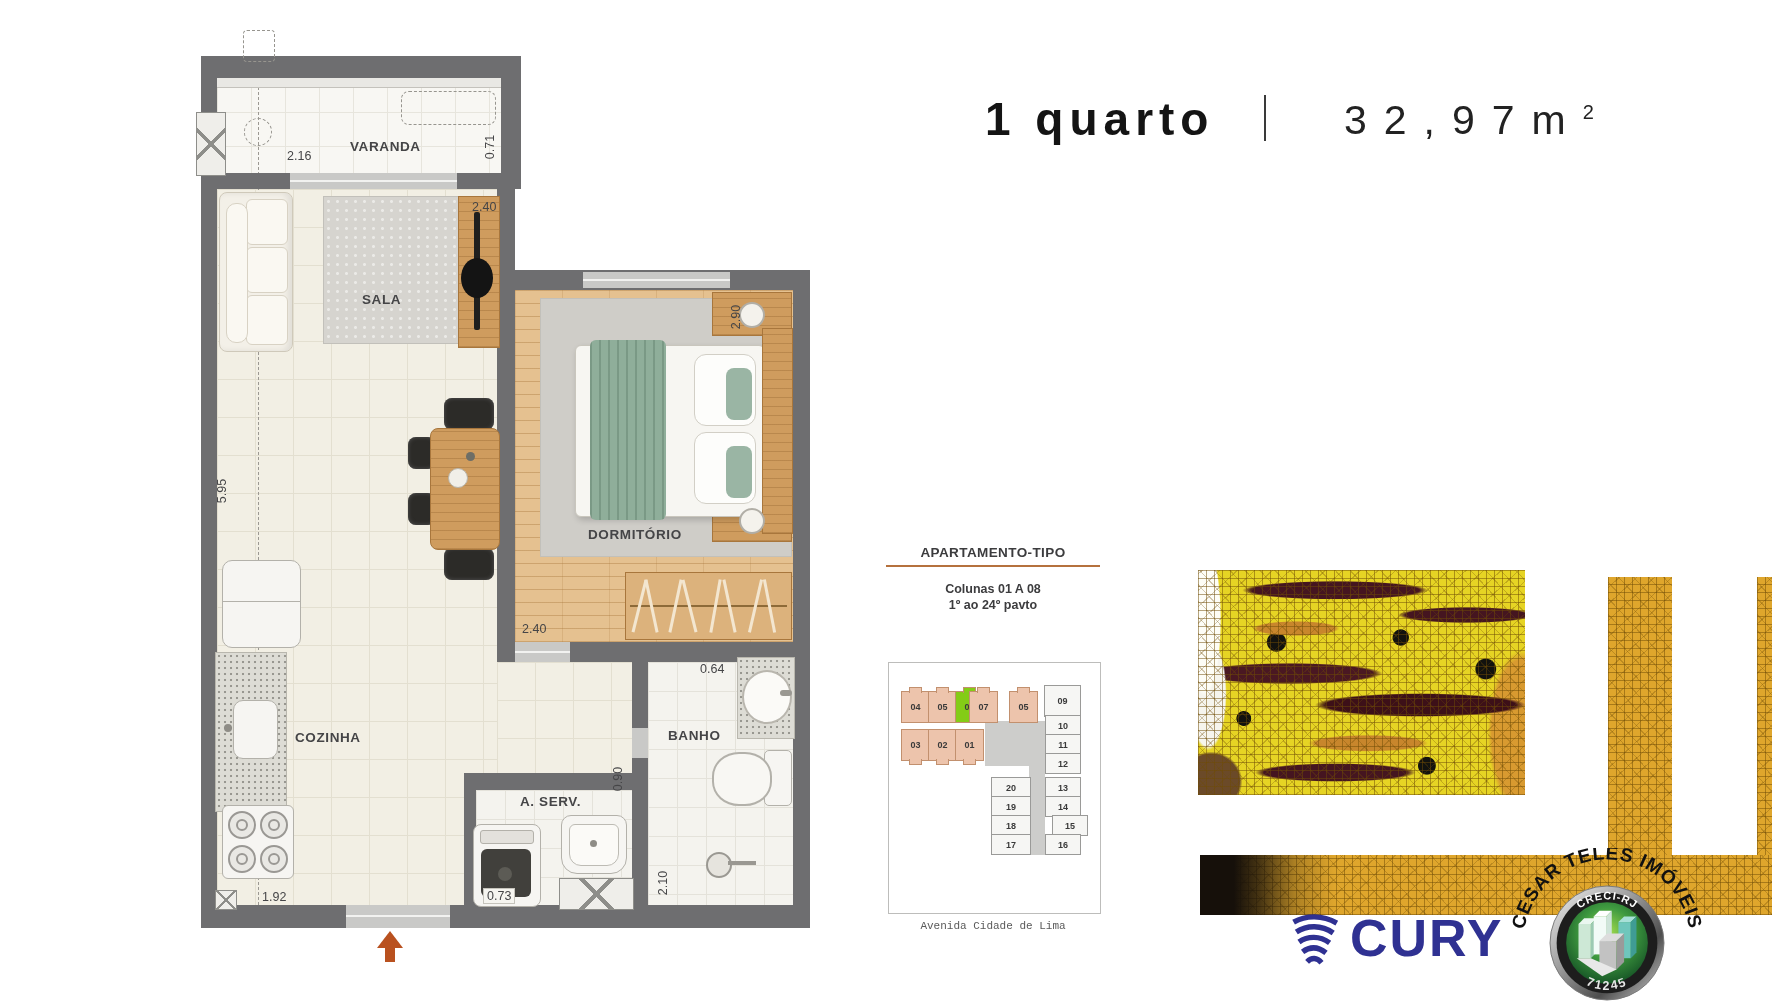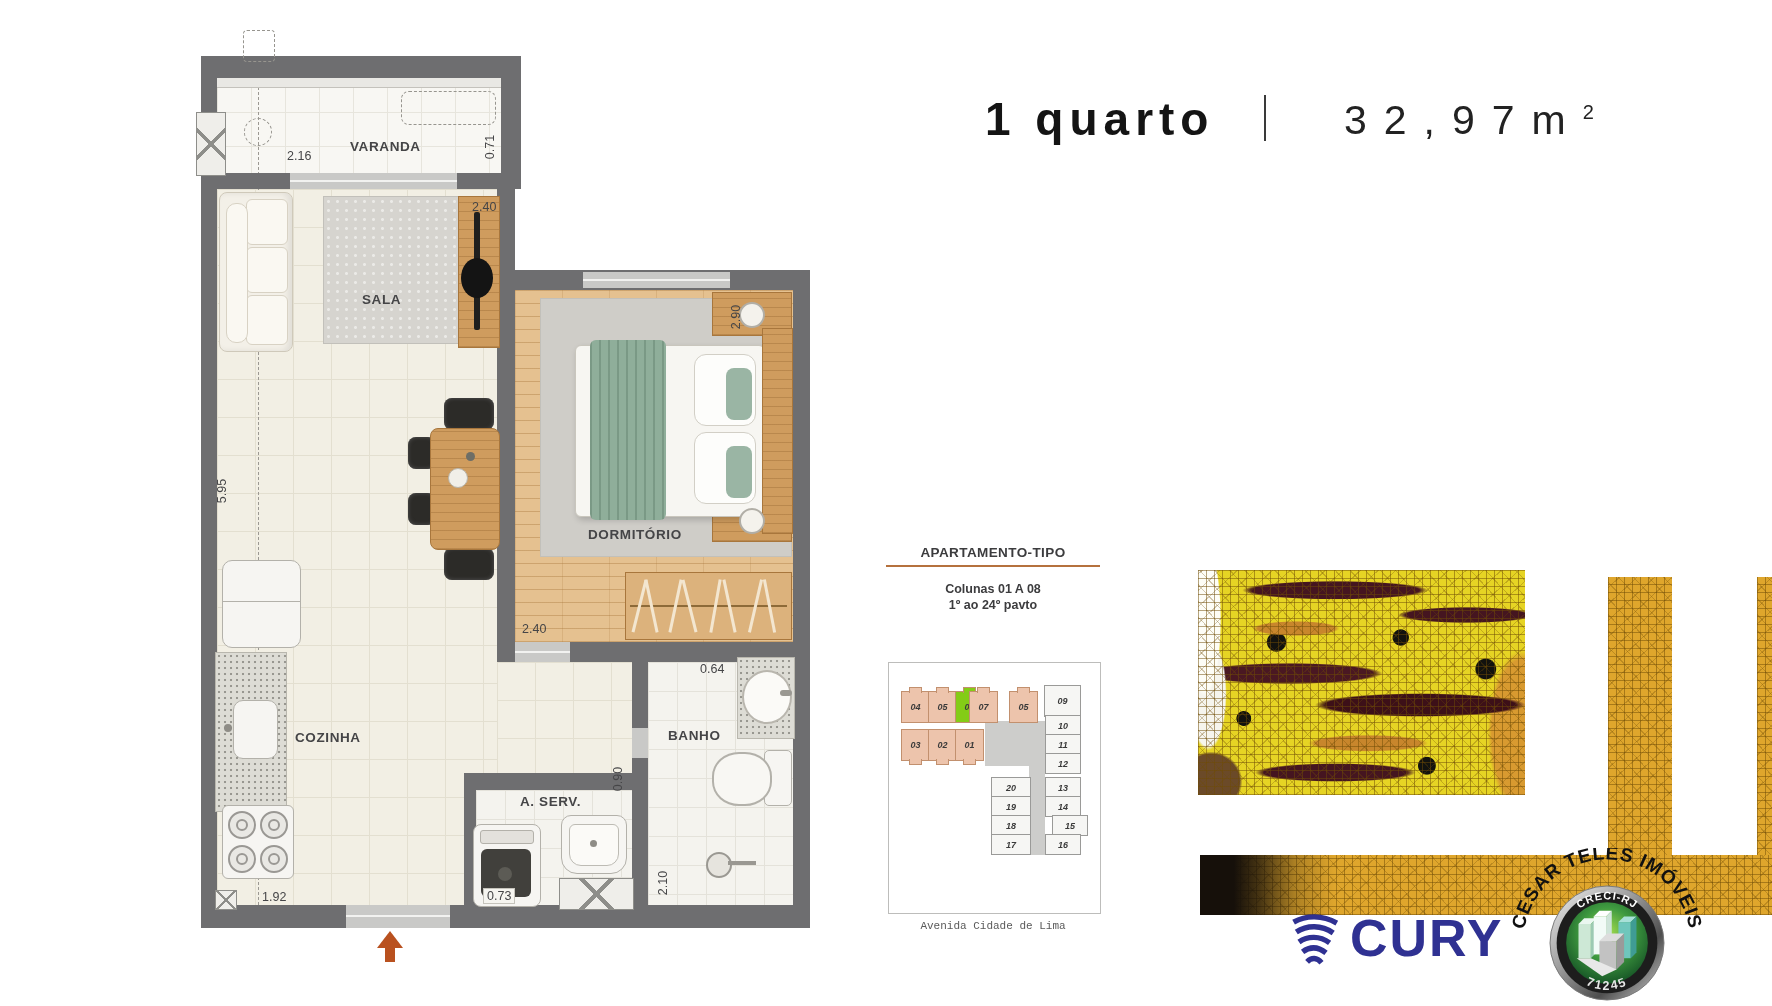--- a/index.html
+++ b/index.html
@@ -265,21 +265,21 @@
     <span class="title-sep" style="left:1264px;top:95px;"></span>
     <span class="title-area" style="left:1300px;top:97px;margin-left:44px;"><span>32,97m</span><sup>2</sup></span>
   </div>
 
   <div>
     <div class="apt-heading" style="left:863px;top:545px;">APARTAMENTO-TIPO</div>
     <div class="apt-underline" style="left:886px;top:565px;width:214px;"></div>
     <div class="apt-line" style="left:863px;top:582px;">Colunas 01 A 08</div>
     <div class="apt-line" style="left:863px;top:598px;">1º ao 24º pavto</div>
 
-    <div class="keyplan-box" style="left:888px;top:662px;width:211px;height:250px;font-style:italic;">
+    <div class="keyplan-box" style="left:888px;top:662px;width:211px;height:250px;">
       <div class="kcore" style="left:96px;top:58px;width:62px;height:45px;"></div>
       <div class="kcore" style="left:140px;top:100px;width:16px;height:92px;"></div>
       <div class="kcell salmon tabT" style="left:12px;top:28px;width:27px;height:30px;">04</div>
       <div class="kcell salmon tabT" style="left:39px;top:28px;width:27px;height:30px;">05</div>
       <div class="kcell salmon hl tabT" style="left:66px;top:28px;width:27px;height:30px;">06</div>
       <div class="kcell salmon tabT" style="left:80px;top:28px;width:27px;height:30px;">07</div>
       <div class="kcell salmon tabT" style="left:120px;top:28px;width:27px;height:30px;">05</div>
       <div class="kcell" style="left:155px;top:22px;width:35px;height:30px;">09</div>
       <div class="kcell salmon tabB" style="left:12px;top:66px;width:27px;height:30px;">03</div>
       <div class="kcell salmon tabB" style="left:39px;top:66px;width:27px;height:30px;">02</div>

